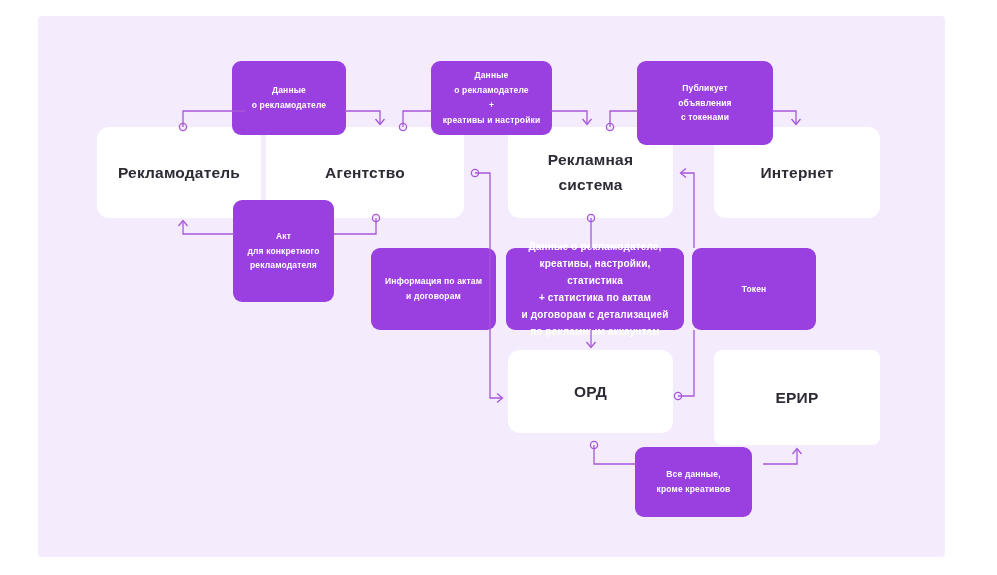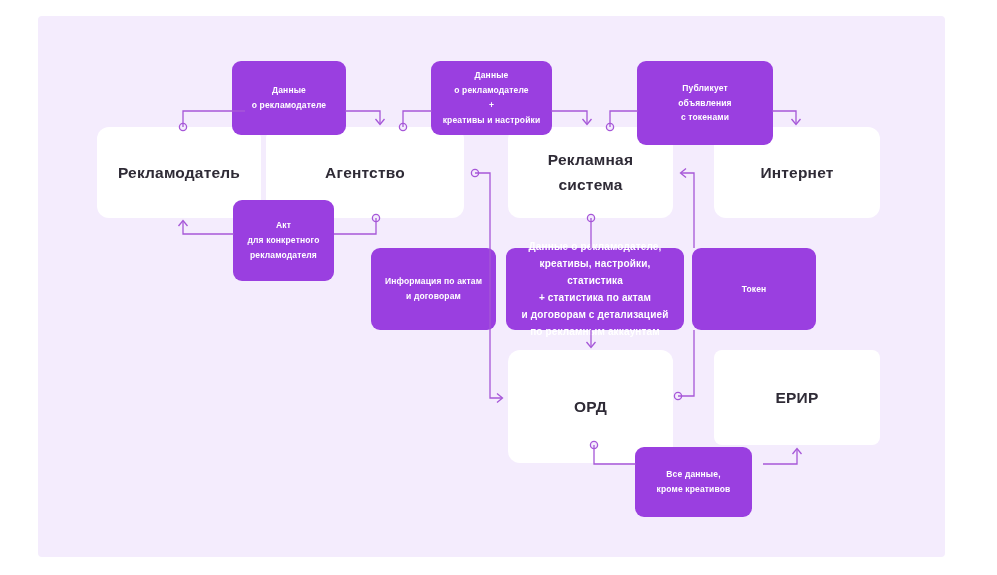--- a/index.html
+++ b/index.html
@@ -54,21 +54,21 @@
 
     <div class="card two-line" style="left:508px;top:127px;width:165px;height:91px;flex-direction:column;">
       <span>Рекламная</span>
       <span>система</span>
     </div>
 
     <div class="card" style="left:714px;top:127px;width:166px;height:91px;">
       <span>Интернет</span>
     </div>
 
-    <div class="card" style="left:508px;top:350px;width:165px;height:113px;">
+    <div class="card" style="left:508px;top:350px;width:165px;height:83px;">
       <span>ОРД</span>
     </div>
 
     <div class="card" style="left:714px;top:350px;width:166px;height:95px;border-radius:8px;">
       <span>ЕРИР</span>
     </div>
   </div>
 
   <svg class="links z-links" viewBox="0 0 997 575">
 
@@ -140,21 +140,21 @@
       <span>+</span>
       <span>креативы и настройки</span>
     </div>
 
     <div class="note" style="left:637px;top:61px;width:136px;height:84px;flex-direction:column;">
       <span>Публикует</span>
       <span>объявления</span>
       <span>с токенами</span>
     </div>
 
-    <div class="note" style="left:233px;top:200px;width:101px;height:81px;flex-direction:column;">
+    <div class="note" style="left:233px;top:200px;width:101px;height:102px;flex-direction:column;">
       <span>Акт</span>
       <span>для конкретного</span>
       <span>рекламодателя</span>
     </div>
 
     <div class="note" style="left:371px;top:248px;width:125px;height:82px;flex-direction:column;">
       <span>Информация по актам</span>
       <span>и договорам</span>
     </div>
 

